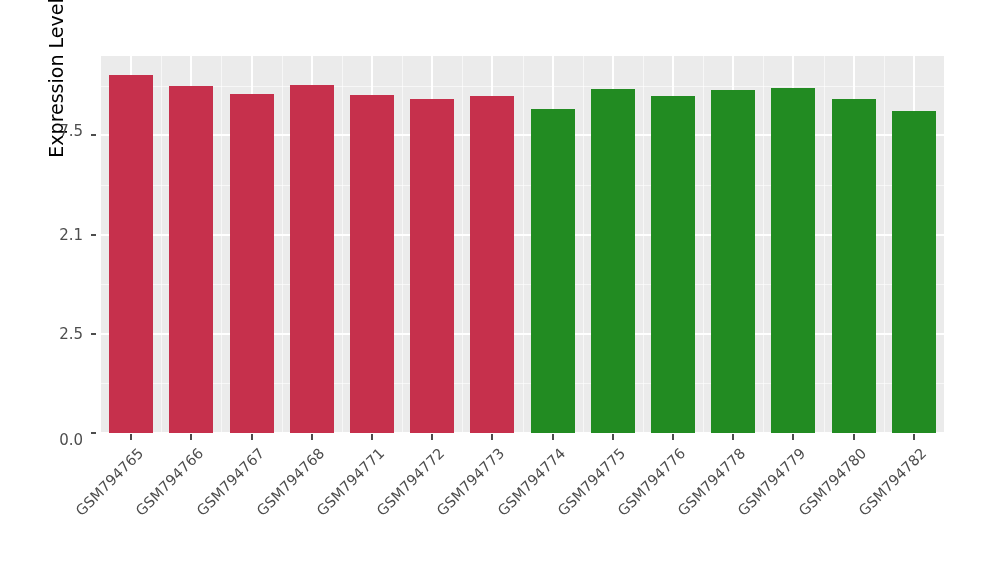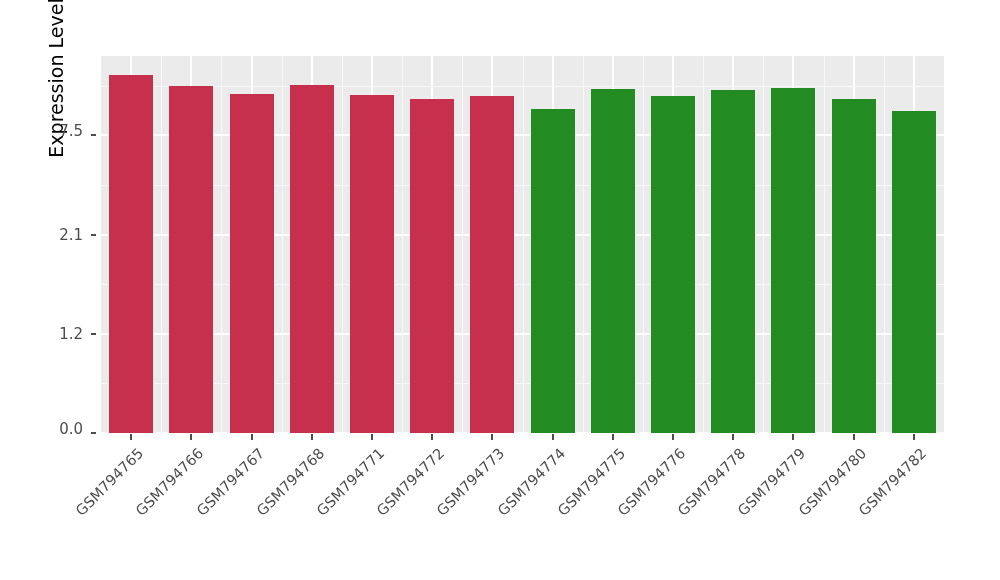--- a/index.html
+++ b/index.html
@@ -128,23 +128,23 @@
   }
 </style>
 </head>
 <body>
 
 <div id="chart-root">
 
   <div class="y-axis-title">Expression Level</div>
 
   <div id="y-axis">
-      <div class="y-tick-label" style="top: 429px; right: 13px;">0.0</div>
+      <div class="y-tick-label" style="top: 440px; right: 13px;">0.0</div>
       <div class="y-tick-mark" style="top: 433px; left: 91px;"></div>
-      <div class="y-tick-label" style="top: 333.789px; right: 13px;">1.2</div>
+      <div class="y-tick-label" style="top: 333.789px; right: 13px;">2.5</div>
       <div class="y-tick-mark" style="top: 333.789px; left: 91px;"></div>
       <div class="y-tick-label" style="top: 234.579px; right: 13px;">2.1</div>
       <div class="y-tick-mark" style="top: 234.579px; left: 91px;"></div>
       <div class="y-tick-label" style="top: 131px; right: 13px;">7.5</div>
       <div class="y-tick-mark" style="top: 135.368px; left: 91px;"></div>
     </div>
 
   <div class="panel" id="panel">
       <div class="gridline-minor-y" style="top: 327.395px;"></div>
       <div class="gridline-minor-y" style="top: 228.184px;"></div>

